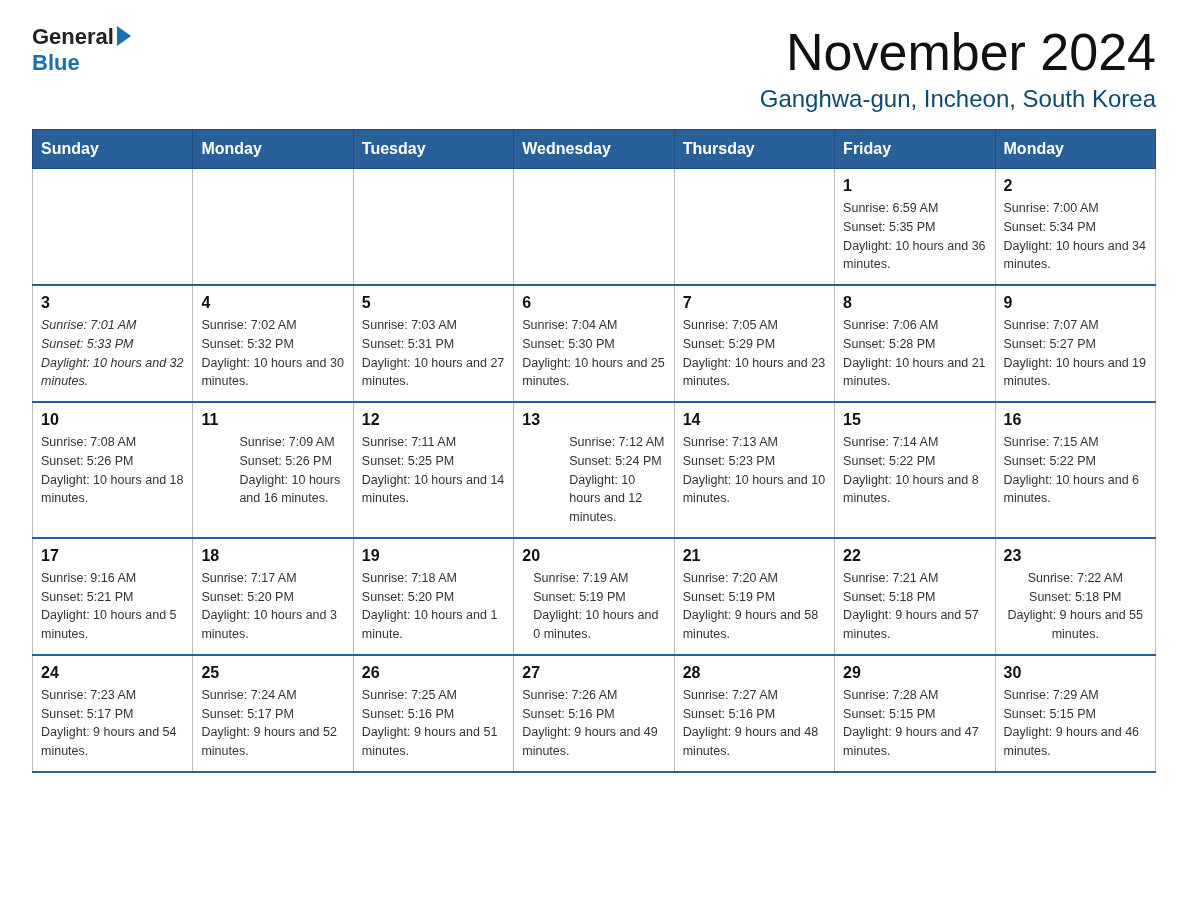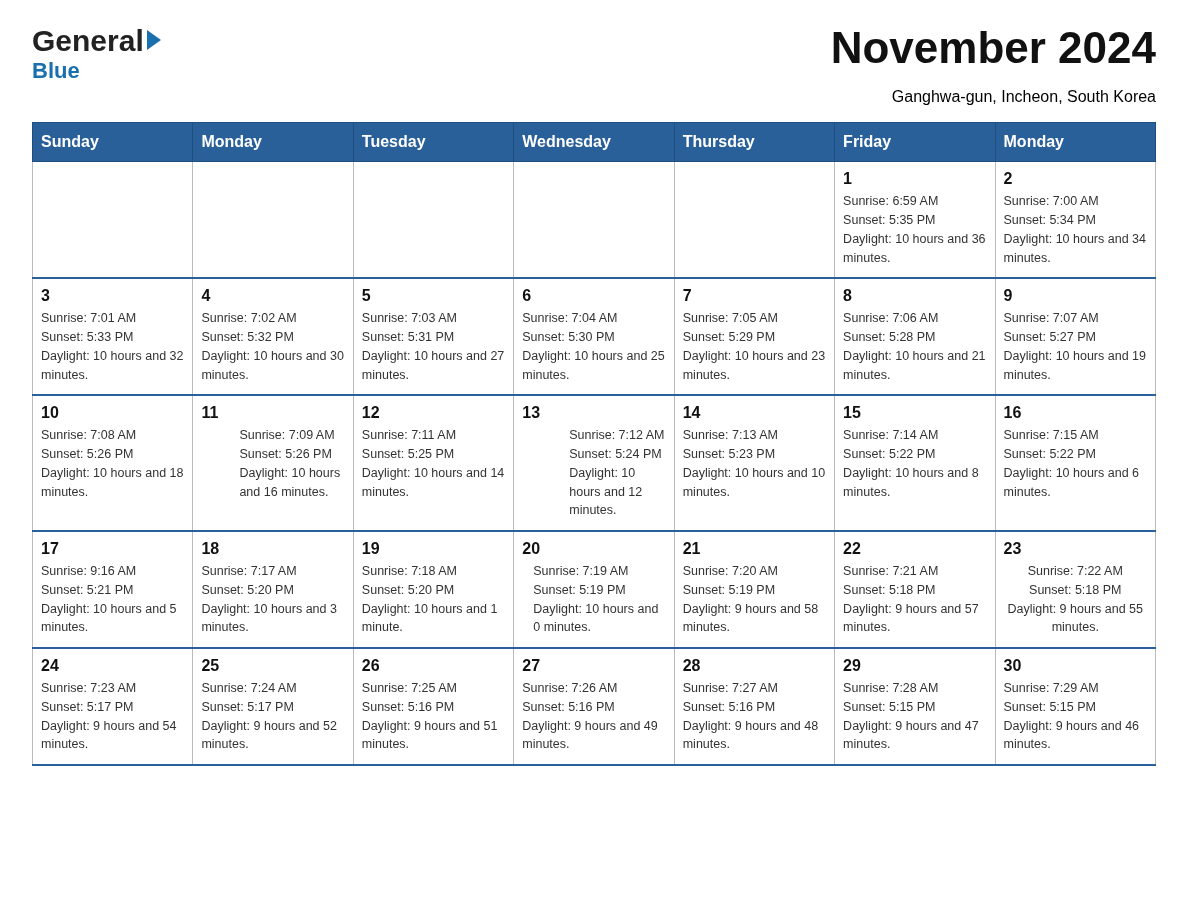--- a/index.html
+++ b/index.html
@@ -10,43 +10,43 @@
       width: 1188px;
       min-height: 918px;
     }
     .header {
       display: flex;
       justify-content: space-between;
       align-items: flex-start;
       margin-bottom: 16px;
     }
     .logo-text-general {
-      font-size: 30px;
+      font-size: 22px;
       font-weight: bold;
       color: #222;
     }
     .logo-text-blue {
       font-size: 22px;
       font-weight: bold;
       color: #1a6faf;
     }
     .title-block {
       text-align: right;
     }
     .month-title {
-      font-size: 44px;
-      font-weight: bold;
+      font-size: 52px;
+      font-weight: normal;
       color: #111;
       line-height: 1.1;
       margin-left: 16px;
     }
     .location {
-      font-size: 16px;
-      color: #000000;
-      margin-top: 16px;
+      font-size: 24px;
+      color: #0c4a6e;
+      margin-top: 4px;
     }
     .calendar {
       width: 100%;
       border-collapse: collapse;
       border: 1px solid #aaa;
       padding-left: 28px;
     }
     .calendar thead tr th {
       background-color: #2a6099;
       color: #fff;
@@ -149,21 +149,21 @@
         <td>
           <span class="day-number">2</span>
           <div class="day-info" style="white-space: pre-line;">Sunrise: 7:00 AM
 Sunset: 5:34 PM
 Daylight: 10 hours and 34 minutes.</div>
         </td>
       </tr>
       <tr>
         <td>
           <span class="day-number">3</span>
-          <div class="day-info" style="white-space: pre-line;">Sunrise: 7:01 AM
+          <div class="day-info" style="white-space: pre-line; font-style: italic;">Sunrise: 7:01 AM
 Sunset: 5:33 PM
 Daylight: 10 hours and 32 minutes.</div>
         </td>
         <td>
           <span class="day-number">4</span>
           <div class="day-info" style="white-space: pre-line;">Sunrise: 7:02 AM
 Sunset: 5:32 PM
 Daylight: 10 hours and 30 minutes.</div>
         </td>
         <td>

